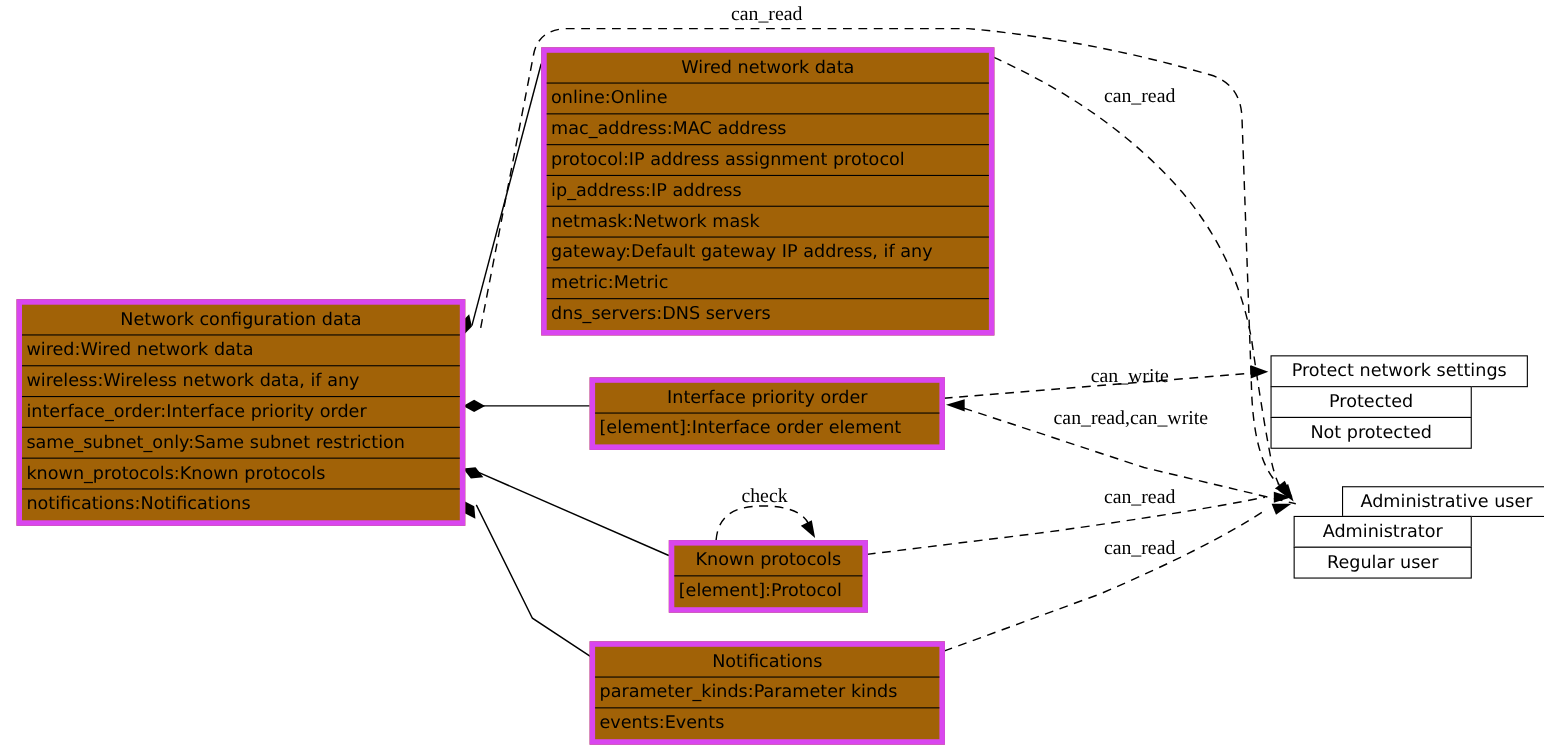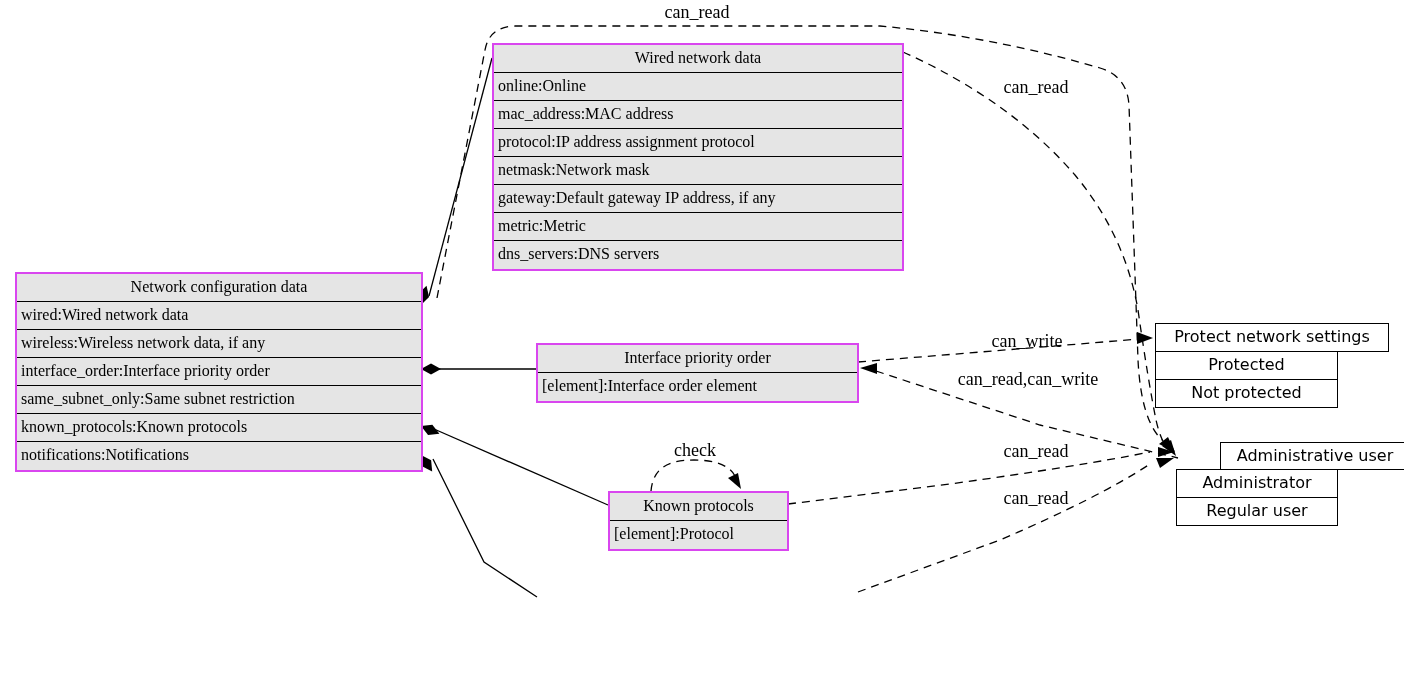--- a/index.html
+++ b/index.html
@@ -1,19 +1,19 @@
 <!DOCTYPE html>
 <html><head>
 <meta charset="utf-8">
 <style>
   html,body{margin:0;padding:0;background:#ffffff;}
   .canvas{position:relative;width:1404px;height:678px;background:#ffffff;overflow:hidden;
           font-family:"DejaVu Sans","Liberation Sans",sans-serif;color:#000;}
   svg.edges{position:absolute;left:0;top:0;width:1404px;height:678px;}
-  .node{position:absolute;box-sizing:border-box;background:#e5e5e5;border:2px solid #d946ef;font-family:Liberation Serif, serif;}
+  .node{position:absolute;box-sizing:border-box;background:#a16207;border:5px solid #d946ef;}
   .node .title{box-sizing:border-box;height:28px;line-height:26px;text-align:center;
                font-size:16px;border-bottom:1px solid #000;padding:0 4px;white-space:nowrap;}
   .node .row{box-sizing:border-box;height:28px;line-height:26px;text-align:left;
              font-size:16px;border-bottom:1px solid #000;padding:0 4px;white-space:nowrap;}
   .node .row:last-child{border-bottom:none;}
   .ebox{position:absolute;box-sizing:border-box;background:#ffffff;border:1px solid #000;
         font-size:16px;line-height:26px;padding:0 4px;white-space:nowrap;text-align:center;}
   .elabel{position:absolute;transform:translateX(-50%);white-space:nowrap;
           font-family:"Liberation Serif","DejaVu Serif",serif;font-size:18px;}
 </style>
@@ -75,36 +75,42 @@
     <div class="row">same_subnet_only:Same subnet restriction</div>
     <div class="row">known_protocols:Known protocols</div>
     <div class="row">notifications:Notifications</div>
   </div>
 
   <div class="node" style="left:492px;top:43px;width:412px;">
     <div class="title">Wired network data</div>
     <div class="row">online:Online</div>
     <div class="row">mac_address:MAC address</div>
     <div class="row">protocol:IP address assignment protocol</div>
+    <div class="row">ip_address:IP address</div>
     <div class="row">netmask:Network mask</div>
     <div class="row">gateway:Default gateway IP address, if any</div>
     <div class="row">metric:Metric</div>
     <div class="row">dns_servers:DNS servers</div>
   </div>
 
   <div class="node" style="left:536px;top:343px;width:323px;">
     <div class="title">Interface priority order</div>
     <div class="row">[element]:Interface order element</div>
   </div>
 
   <div class="node" style="left:608px;top:491px;width:181px;">
     <div class="title">Known protocols</div>
     <div class="row">[element]:Protocol</div>
   </div>
 
+  <div class="node" style="left:536px;top:583px;width:323px;">
+    <div class="title">Notifications</div>
+    <div class="row">parameter_kinds:Parameter kinds</div>
+    <div class="row">events:Events</div>
+  </div>
 
   <div class="ebox" style="left:1155px;top:323px;width:234px;height:29px;">Protect network settings</div>
   <div class="ebox" style="left:1155px;top:351px;width:183px;height:29px;">Protected</div>
   <div class="ebox" style="left:1155px;top:379px;width:183px;height:29px;">Not protected</div>
 
   <div class="ebox" style="left:1176px;top:442px;width:190px;height:28px;margin-left:44px;">Administrative user</div>
   <div class="ebox" style="left:1176px;top:469px;width:162px;height:29px;">Administrator</div>
   <div class="ebox" style="left:1176px;top:497px;width:162px;height:29px;">Regular user</div>
 
   <div class="elabel" style="left:697px;top:2px;">can_read</div>

